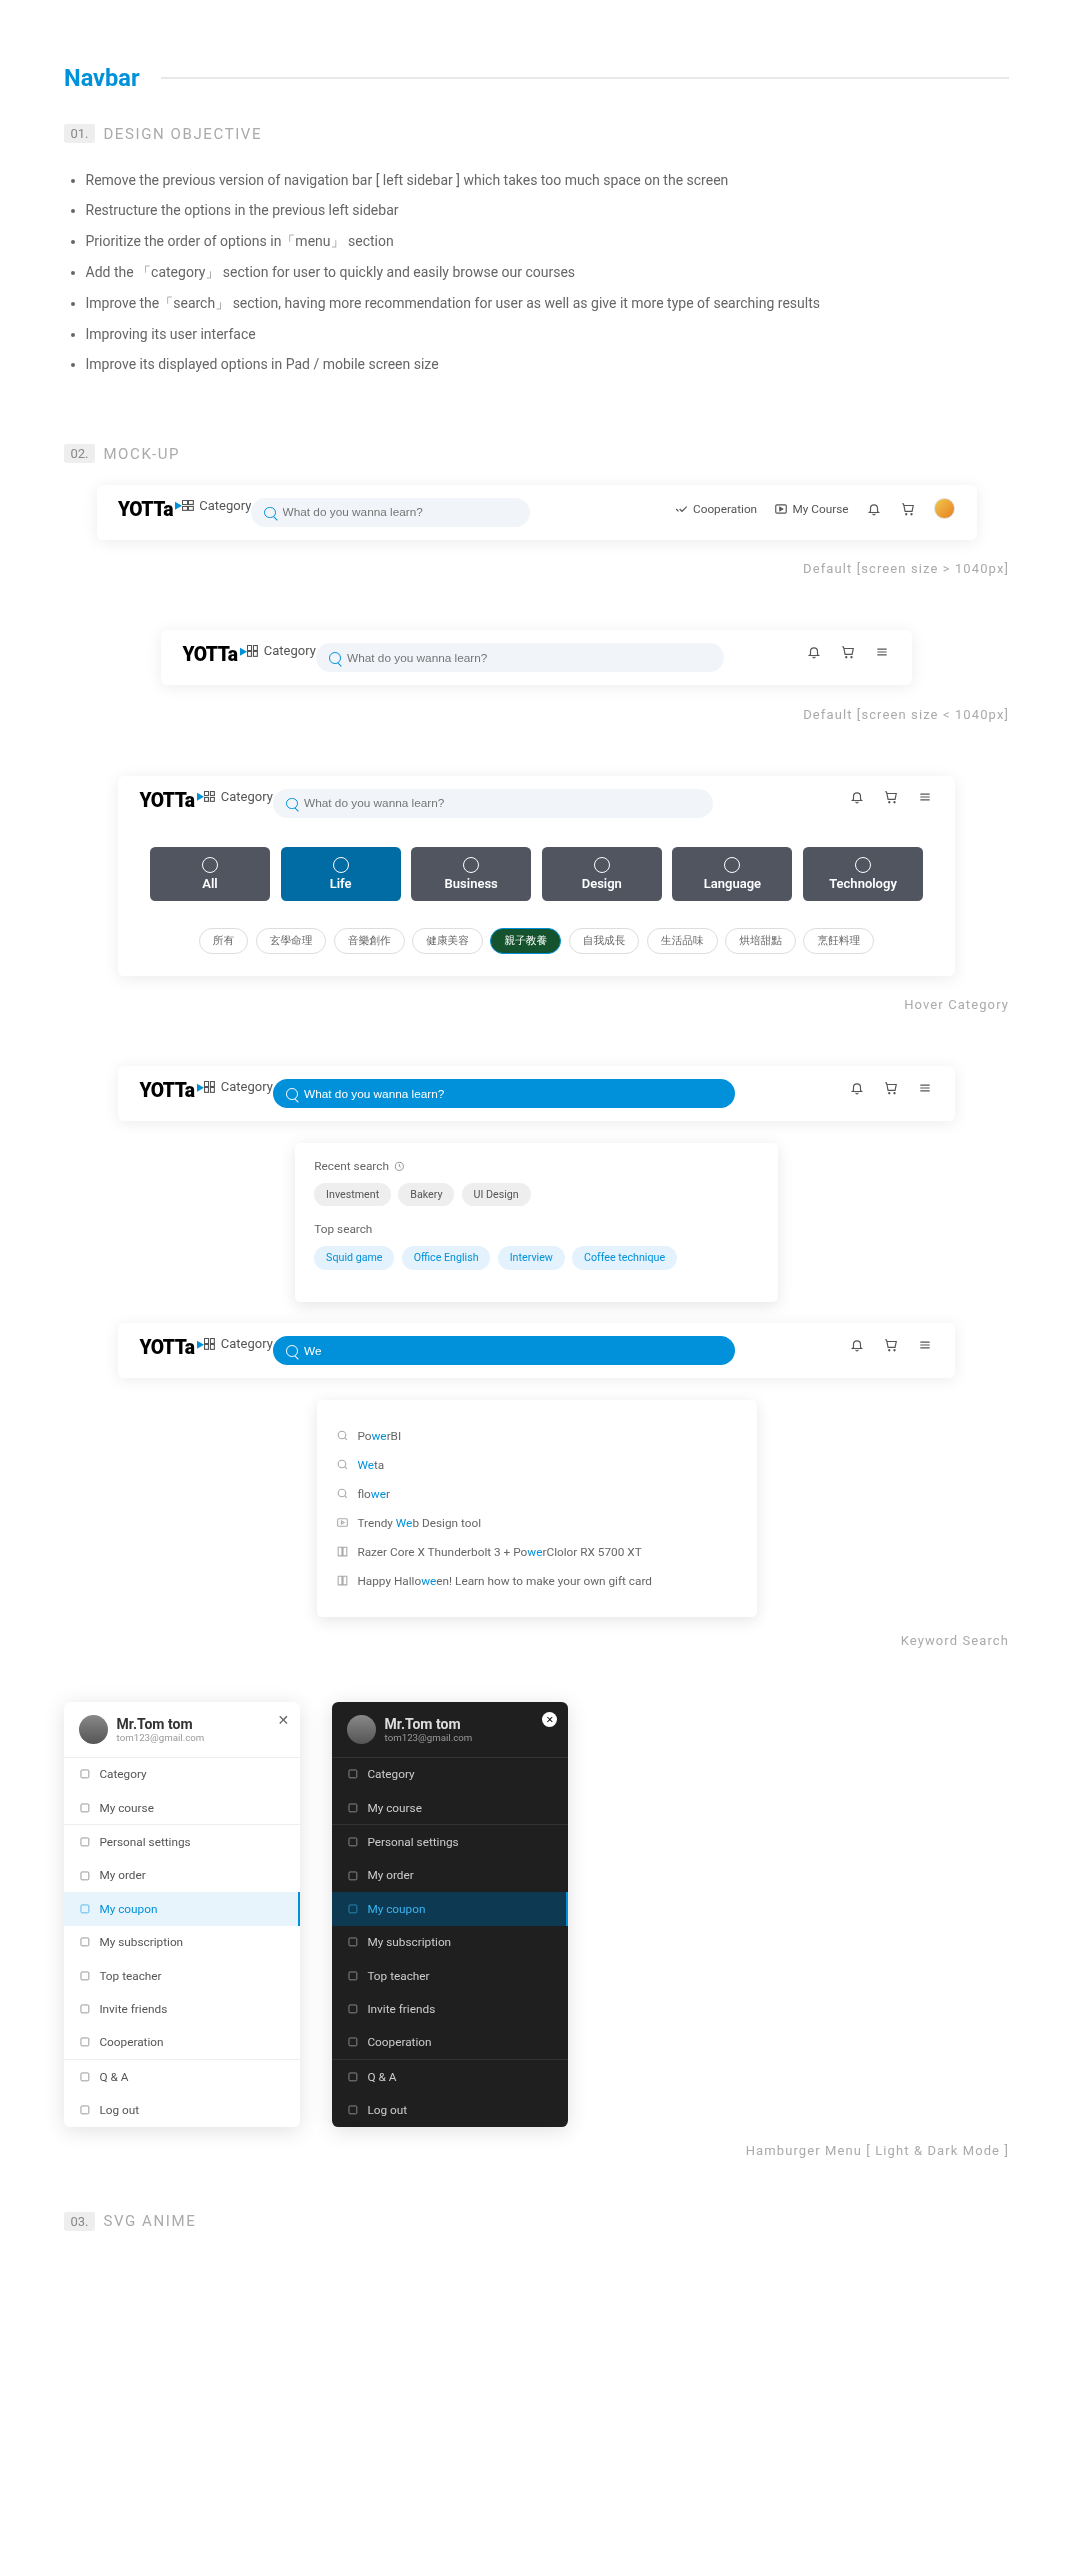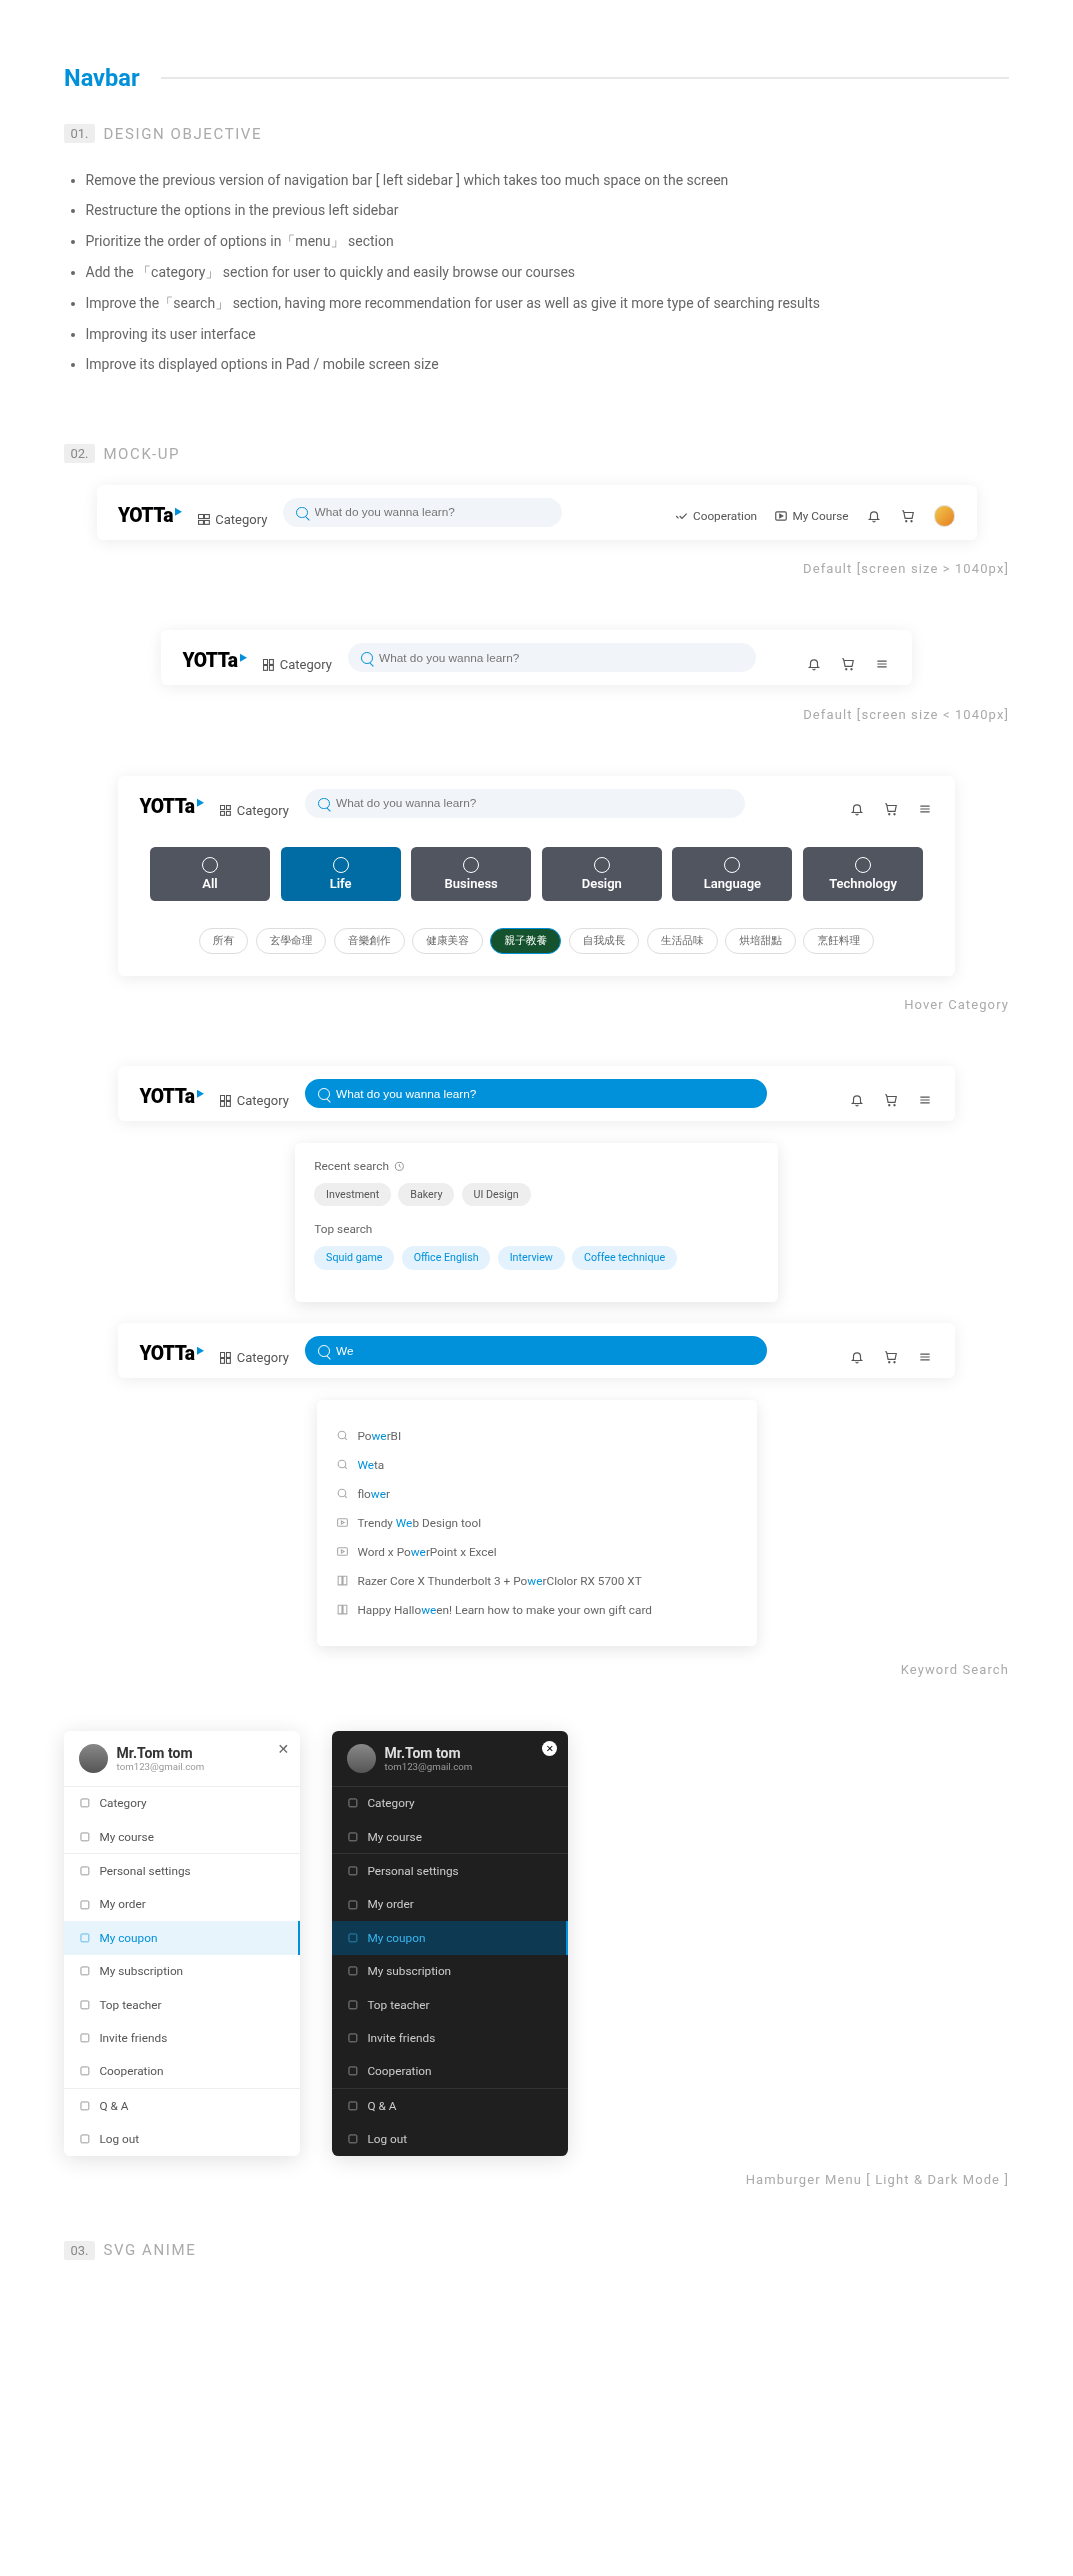--- a/index.html
+++ b/index.html
@@ -8,21 +8,21 @@
 .header-row{display:flex;align-items:center;gap:21.5px;margin-bottom:32px}
 .page-title{color:#0091da;font-size:23.6px;font-weight:700}
 .header-line{flex:1;height:1.1px;background:#e8e8e8}
 .section-header{display:flex;align-items:center;gap:8.6px;margin:21.5px 0 21.5px 0}
 .section-num{background:#eee;color:#888;padding:2.1px 6.4px;font-size:13px;border-radius:2px}
 .section-title{color:#aaa;font-size:15px;letter-spacing:1.6px}
 .bullets{margin-left:21.5px;margin-bottom:64px}
 .bullets li{color:#666;font-size:14px;line-height:2.2;list-style:disc}
 .mockup{background:#fff;border-radius:6.4px;box-shadow:0 2.1px 16px rgba(0,0,0,0.08);margin:21.5px auto;padding:0}
 .mock-caption{text-align:right;color:#aaa;font-size:13px;letter-spacing:1.1px;margin:16px 0 54px}
-.navbar{display:flex;align-items:flex-end;padding:13px 21.5px;gap:16px}
+.navbar{display:flex;align-items:flex-start;padding:13px 21.5px;}
 .logo{font-size:19.3px;font-weight:900;letter-spacing:-0.5px;color:#000;display:flex;align-items:center}
 .logo-tri{width:0;height:0;border-left:7.5px solid #0091da;border-top:4.3px solid transparent;border-bottom:4.3px solid transparent;margin-left:2.1px;transform:translateY(-3.2px)}
 .cat-btn{display:flex;align-items:center;gap:5.4px;color:#555;font-size:13px}
 .grid-icon{width:11.8px;height:11.8px;position:relative}
 .grid-icon::before,.grid-icon::after{content:"";position:absolute;border:1.1px solid #555;width:3.8px;height:3.8px}
 .grid-icon::before{box-shadow:5.9px 0 0 -1.1px #fff,5.9px 0 0 0 #555,0 5.9px 0 -1.1px #fff,0 5.9px 0 0 #555,5.9px 5.9px 0 -1.1px #fff,5.9px 5.9px 0 0 #555}
 .search-bar{flex:1;display:flex;align-items:center;background:#f1f5f9;border-radius:536px;padding:7.5px 13px;gap:6.4px;max-width:279px}
 .search-bar.active{background:#0091da;color:#fff}
 .search-bar.active ::placeholder{color:#fff}
 .search-icon{width:11.8px;height:11.8px;border:1.3px solid #0091da;border-radius:50%;position:relative}
@@ -366,27 +366,20 @@
         </div>
         <div class="sug">
           <svg class="sug-ico" viewBox="0 0 24 24" fill="none" stroke="#555" stroke-width="2">
             <rect x="3" y="5" width="18" height="14" rx="2"></rect>
             <path d="M10 9l5 3-5 3z"></path>
           </svg>
           <span>Trendy <span class="hl">We</span>b Design tool</span>
         </div>
         <div class="sug">
           <svg class="sug-ico" viewBox="0 0 24 24" fill="none" stroke="#555" stroke-width="2">
-            <rect x="3" y="5" width="18" height="14" rx="2"></rect>
-            <path d="M10 9l5 3-5 3z"></path>
-          </svg>
-          <span>Word x Po<span class="hl">we</span>rPoint x Excel</span>
-        </div>
-        <div class="sug">
-          <svg class="sug-ico" viewBox="0 0 24 24" fill="none" stroke="#555" stroke-width="2">
             <path d="M4 4h7v16H4zM13 4h7v16h-7z"></path>
           </svg>
           <span>Razer Core X Thunderbolt 3 + Po<span class="hl">we</span>rClolor RX 5700 XT</span>
         </div>
         <div class="sug">
           <svg class="sug-ico" viewBox="0 0 24 24" fill="none" stroke="#555" stroke-width="2">
             <path d="M4 4h7v16H4zM13 4h7v16h-7z"></path>
           </svg>
           <span>Happy Hallo<span class="hl">we</span>en! Learn how to make your own gift card</span>
         </div>

